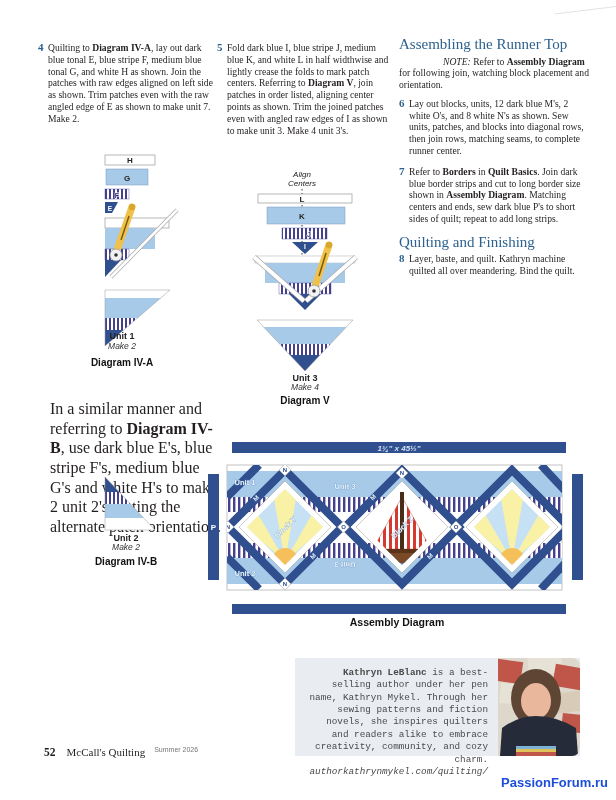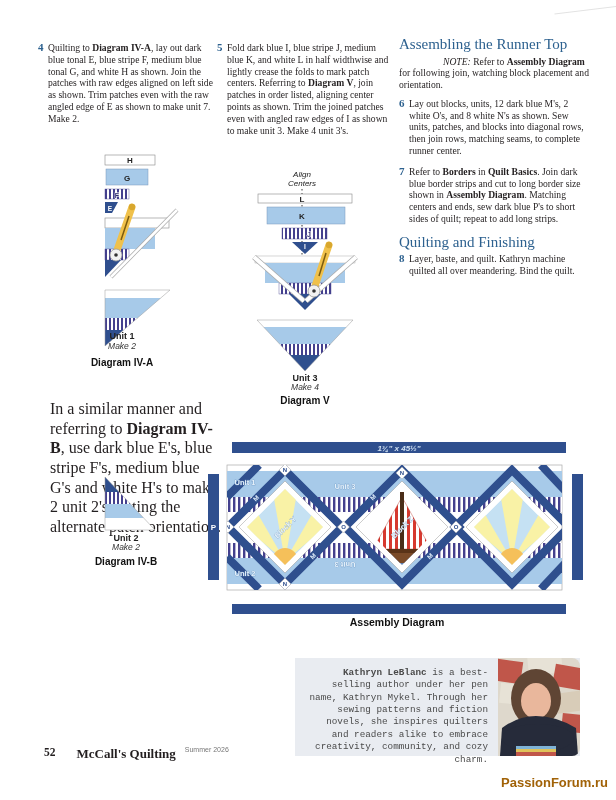--- a/index.html
+++ b/index.html
@@ -18,24 +18,24 @@
   #alt-par{position:absolute;left:50px;top:399px;width:172px;font-size:16px;line-height:1.23;}
   .dg{position:absolute;}
   .bio-box{position:absolute;left:295px;top:658px;width:285px;height:98px;background:#e9ecf1;
            border-radius:0;font-family:Liberation Mono, monospace;}
   .bio-text{position:absolute;left:12px;top:9px;right:92px;text-align:right;font-size:9.3px;
             line-height:1.33;color:#4a4a4a;}
   .bio-url{font-style:italic;}
   .bio-photo{position:absolute;right:0;top:0;width:82px;height:98px;border-radius:0 8px 8px 0;overflow:hidden;}
   #footer{position:absolute;left:44px;top:746px;display:flex;align-items:flex-start;}
   .pg-num{font-weight:bold;font-size:11.5px;}
-  .mag{font-weight:bold;font-size:13px;margin-left:21px;}
+  .mag{font-weight:normal;font-size:11px;margin-left:11px;}
   .issue{font-family:"Liberation Sans",sans-serif;font-size:7px;color:#777;margin-left:9px;}
   #watermark{position:absolute;right:8px;top:775px;font-family:"Liberation Sans",sans-serif;
-             font-size:13px;font-weight:bold;color:#a16207;text-shadow:0 0 1px #fff;}
+             font-size:13px;font-weight:bold;color:#1d4ed8;text-shadow:0 0 1px #fff;}
   #corner-line{position:absolute;top:6px;right:0;width:62px;border-top:1px solid #e3e3e3;
                transform:rotate(-7deg);transform-origin:right top;}
   svg text{font-family:"Liberation Sans",sans-serif;}
   .lab{font-size:8px;font-weight:bold;fill:#222;text-anchor:middle;}
   .lab-w{font-size:6.5px;font-weight:bold;fill:#fff;text-anchor:middle;}
   .lab-halo{font-size:7px;font-weight:bold;fill:#2e2e6e;text-anchor:middle;paint-order:stroke;stroke:#fff;stroke-width:1px;}
   .unit-t{font-size:9px;font-weight:bold;fill:#222;text-anchor:middle;}
   .make-t{font-size:8.5px;font-style:italic;fill:#333;text-anchor:middle;}
   .cap-t{font-size:10px;font-weight:bold;fill:#111;text-anchor:middle;}
   .align-t{font-size:8px;font-style:italic;fill:#222;text-anchor:middle;}
@@ -296,20 +296,21 @@
     <text class="asm-label" x="42" y="141">Unit 2</text>
     <text class="asm-label" x="142" y="54">Unit 3</text>
     <text class="asm-label" transform="rotate(180 142 130)" x="142" y="133">Unit 3</text>
   </g>
   <text x="194" y="191" style="font-size:10.5px;font-weight:bold;fill:#111;text-anchor:middle">Assembly Diagram</text>
 </svg>
 
 <div class="bio-box">
   <div class="bio-text">
     <span><span style="font-weight: bold;">Kathryn LeBlanc</span><span> is a best-selling author under her pen name, Kathryn Mykel. Through her sewing patterns and fiction novels, she inspires quilters and readers alike to embrace creativity, community, and cozy charm.</span></span>
+    <div class="bio-url">authorkathrynmykel.com/quilting/</div>
   </div>
   <div class="bio-photo">
     <svg width="82" height="98" viewBox="0 0 82 98">
       <rect width="82" height="98" fill="#ded8cc"></rect>
       <g>
         <rect x="-6" y="2" width="30" height="22" fill="#c0564a" transform="rotate(8 8 12)"></rect>
         <rect x="30" y="-4" width="34" height="20" fill="#e7e2d6" transform="rotate(-6 47 6)"></rect>
         <rect x="56" y="8" width="30" height="22" fill="#c0564a" transform="rotate(10 70 18)"></rect>
         <rect x="2" y="26" width="26" height="20" fill="#e7e2d6" transform="rotate(6 14 36)"></rect>
         <rect x="58" y="34" width="28" height="20" fill="#d8ccb8" transform="rotate(-8 72 44)"></rect>

